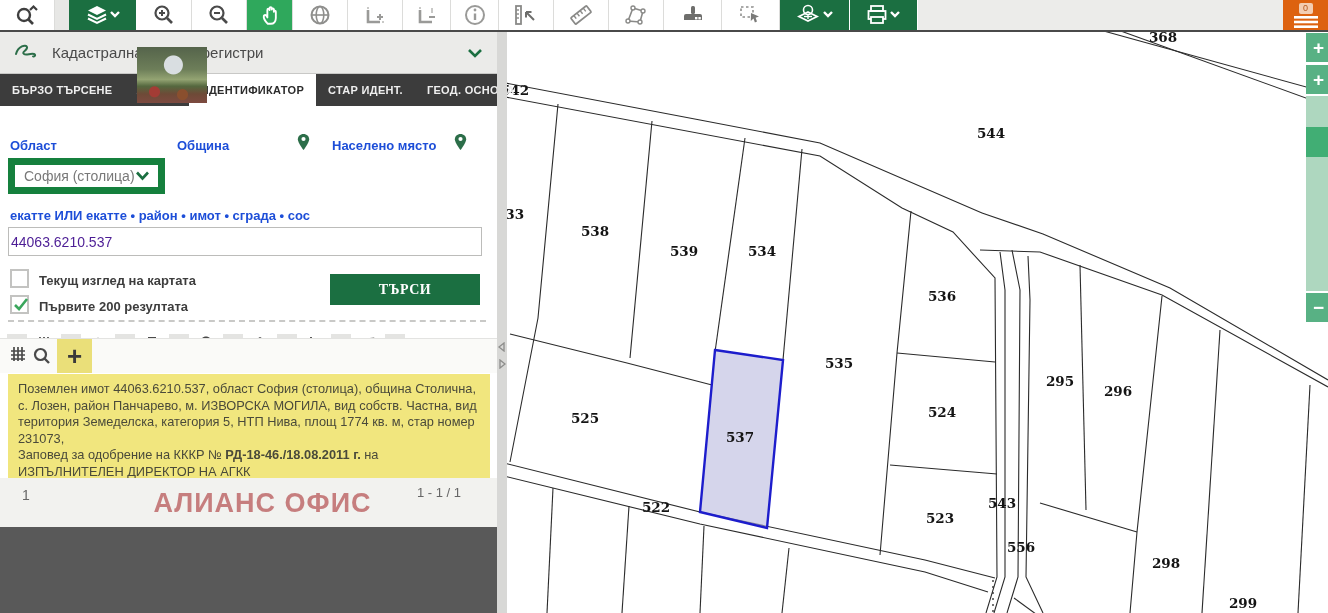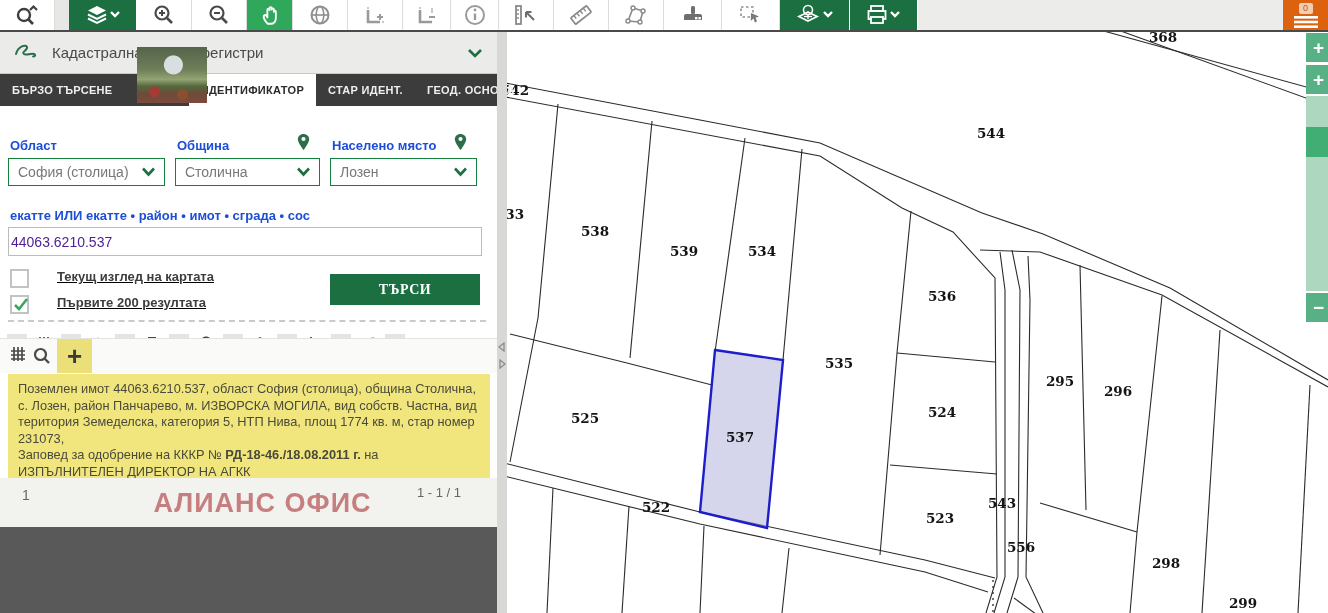--- a/index.html
+++ b/index.html
@@ -32,29 +32,29 @@
   .tab.active{background:#fff;color:#2b2b2b;}
   .photo{position:absolute;top:47px;left:137px;width:70px;height:56px;z-index:30;
          background:
            radial-gradient(circle at 52% 32%, #d9dee1 0 9px, rgba(0,0,0,0) 10px),
            radial-gradient(circle at 25% 80%, #a33c35 0 5px, rgba(0,0,0,0) 6px),
            radial-gradient(circle at 65% 85%, #8a4f2e 0 5px, rgba(0,0,0,0) 6px),
            linear-gradient(180deg,#55644b 0%,#6d7e59 40%,#93a372 58%,#55683f 70%,#6e4a37 84%,#7d4a40 100%);}
   .form-area{position:absolute;top:76px;left:0;width:497px;height:258px;background:#fff;}
   .col-label{position:absolute;font-size:13px;font-weight:bold;color:#1d4ed8;}
   .pin{position:absolute;}
-  .sel{position:absolute;height:28px;border:1px solid #15803d;background:#fff;display:flex;
+  .sel{position:absolute;height:36px;border:7px solid #15803d;background:#fff;display:flex;
        align-items:center;justify-content:space-between;box-sizing:border-box;cursor:pointer;}
   .sel .val{font-size:14px;color:#787878;margin-left:9px;white-space:nowrap;overflow:hidden;}
   .sel .chev{margin-right:8px;flex:none;}
   .code-label{position:absolute;top:102px;left:10px;font-size:13px;font-weight:bold;color:#1d4ed8;}
   .code-input{position:absolute;top:121px;left:8px;width:474px;height:29px;border:1px solid #bcbcba;
               box-sizing:border-box;font-size:14px;color:#4c1d95;
               font-family:"Liberation Sans",sans-serif;background:#fff;}
-  .chk-row{position:absolute;left:10px;display:flex;align-items:flex-start;gap:28px;cursor:pointer;text-decoration:underline;}
+  .chk-row{position:absolute;left:10px;display:flex;align-items:flex-end;gap:10px;cursor:pointer;}
   .chk{width:15px;height:15px;border:2px solid #c3c3c1;background:#fff;flex:none;position:relative;}
   .chk svg{position:absolute;left:-1px;top:-2px;}
   .chk-row .lab{font-size:13px;font-weight:bold;color:#3d3d3d;}
   .search-btn{position:absolute;left:330px;top:168px;width:150px;height:31px;background:#1b6f41;
               color:#fff;border:none;font-size:14px;font-weight:bold;letter-spacing:.5px;
               cursor:pointer;font-family:Liberation Serif, serif;}
   .dash-sep{position:absolute;top:214px;left:8px;width:478px;border-top:2px dashed #c9c9c7;}
   .filter-row{position:absolute;top:228px;left:7px;display:flex;align-items:center;gap:7px;}
   .fbox{width:20px;height:20px;background:#e4e4e2;cursor:pointer;flex:none;}
   .ficon{width:20px;height:20px;display:flex;align-items:center;justify-content:center;flex:none;}
@@ -354,37 +354,25 @@
           <span class="val">София (столица)</span>
                  <span class="chev"><svg width="15" height="11" viewBox="0 0 15 11">
               <polyline points="2,2.5 7.5,8.5 13,2.5" fill="none" stroke="#1b6f41" stroke-width="2.6"></polyline>
             </svg></span>
         </div>
         <div class="col-label" style="left: 177px; top: 32px;">Община</div>
         <span class="pin" style="left: 295px; top: 26px;"><svg width="17" height="20" viewBox="0 0 18 20">
             <path d="M9,1.5 C5.5,1.5 3,4 3,7 C3,10.8 9,18.5 9,18.5 C9,18.5 15,10.8 15,7 C15,4 12.5,1.5 9,1.5 Z" fill="#2c6e49"></path>
             <circle cx="9" cy="6.8" r="2.2" fill="#fff"></circle>
           </svg></span>
-        <div class="sel" style="left: 175px; top: 52px; width: 145px;">
-          <span class="val">Столична</span>
-                 <span class="chev"><svg width="15" height="11" viewBox="0 0 15 11">
-              <polyline points="2,2.5 7.5,8.5 13,2.5" fill="none" stroke="#1b6f41" stroke-width="2.6"></polyline>
-            </svg></span>
-        </div>
         <div class="col-label" style="left: 332px; top: 32px;">Населено място</div>
         <span class="pin" style="left: 452px; top: 26px;"><svg width="17" height="20" viewBox="0 0 18 20">
             <path d="M9,1.5 C5.5,1.5 3,4 3,7 C3,10.8 9,18.5 9,18.5 C9,18.5 15,10.8 15,7 C15,4 12.5,1.5 9,1.5 Z" fill="#2c6e49"></path>
             <circle cx="9" cy="6.8" r="2.2" fill="#fff"></circle>
           </svg></span>
-        <div class="sel" style="left: 330px; top: 52px; width: 147px;">
-          <span class="val">Лозен</span>
-                 <span class="chev"><svg width="15" height="11" viewBox="0 0 15 11">
-              <polyline points="2,2.5 7.5,8.5 13,2.5" fill="none" stroke="#1b6f41" stroke-width="2.6"></polyline>
-            </svg></span>
-        </div>
         <div class="chk-row" style="top: 163px;">
           <span class="chk"></span>
                  <span class="lab">Текущ изглед на картата</span>
         </div>
         <div class="chk-row" style="top: 189px;">
           <span class="chk">
             <svg width="20" height="20" viewBox="0 0 20 20">
               <polyline points="4,10 8,14 16,4" fill="none" stroke="#3aa65c" stroke-width="2.6"></polyline>
             </svg>
           </span>

